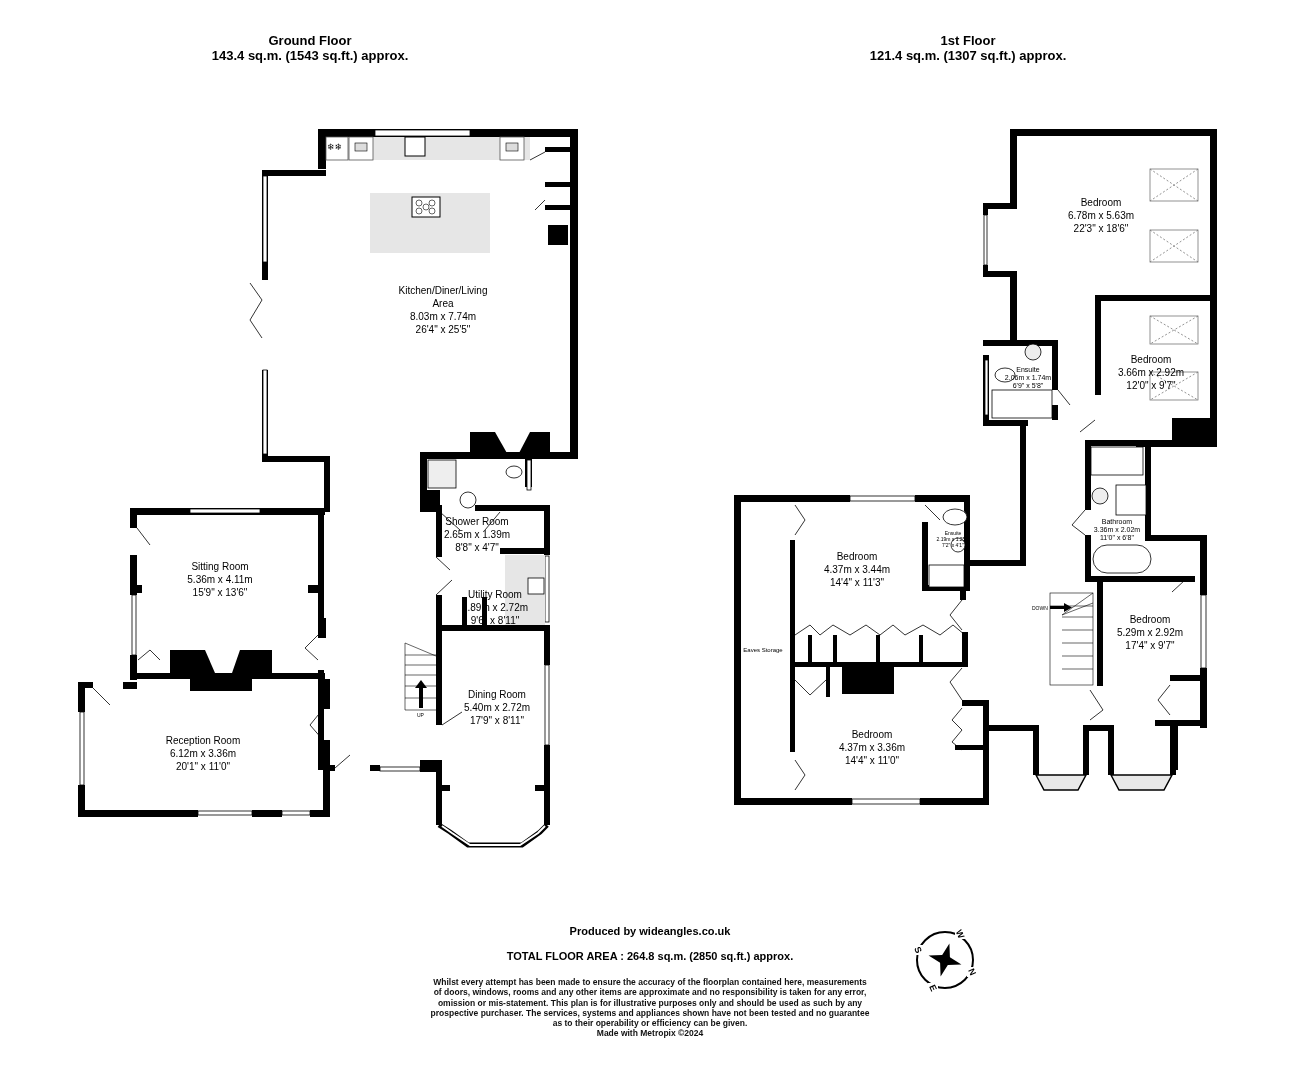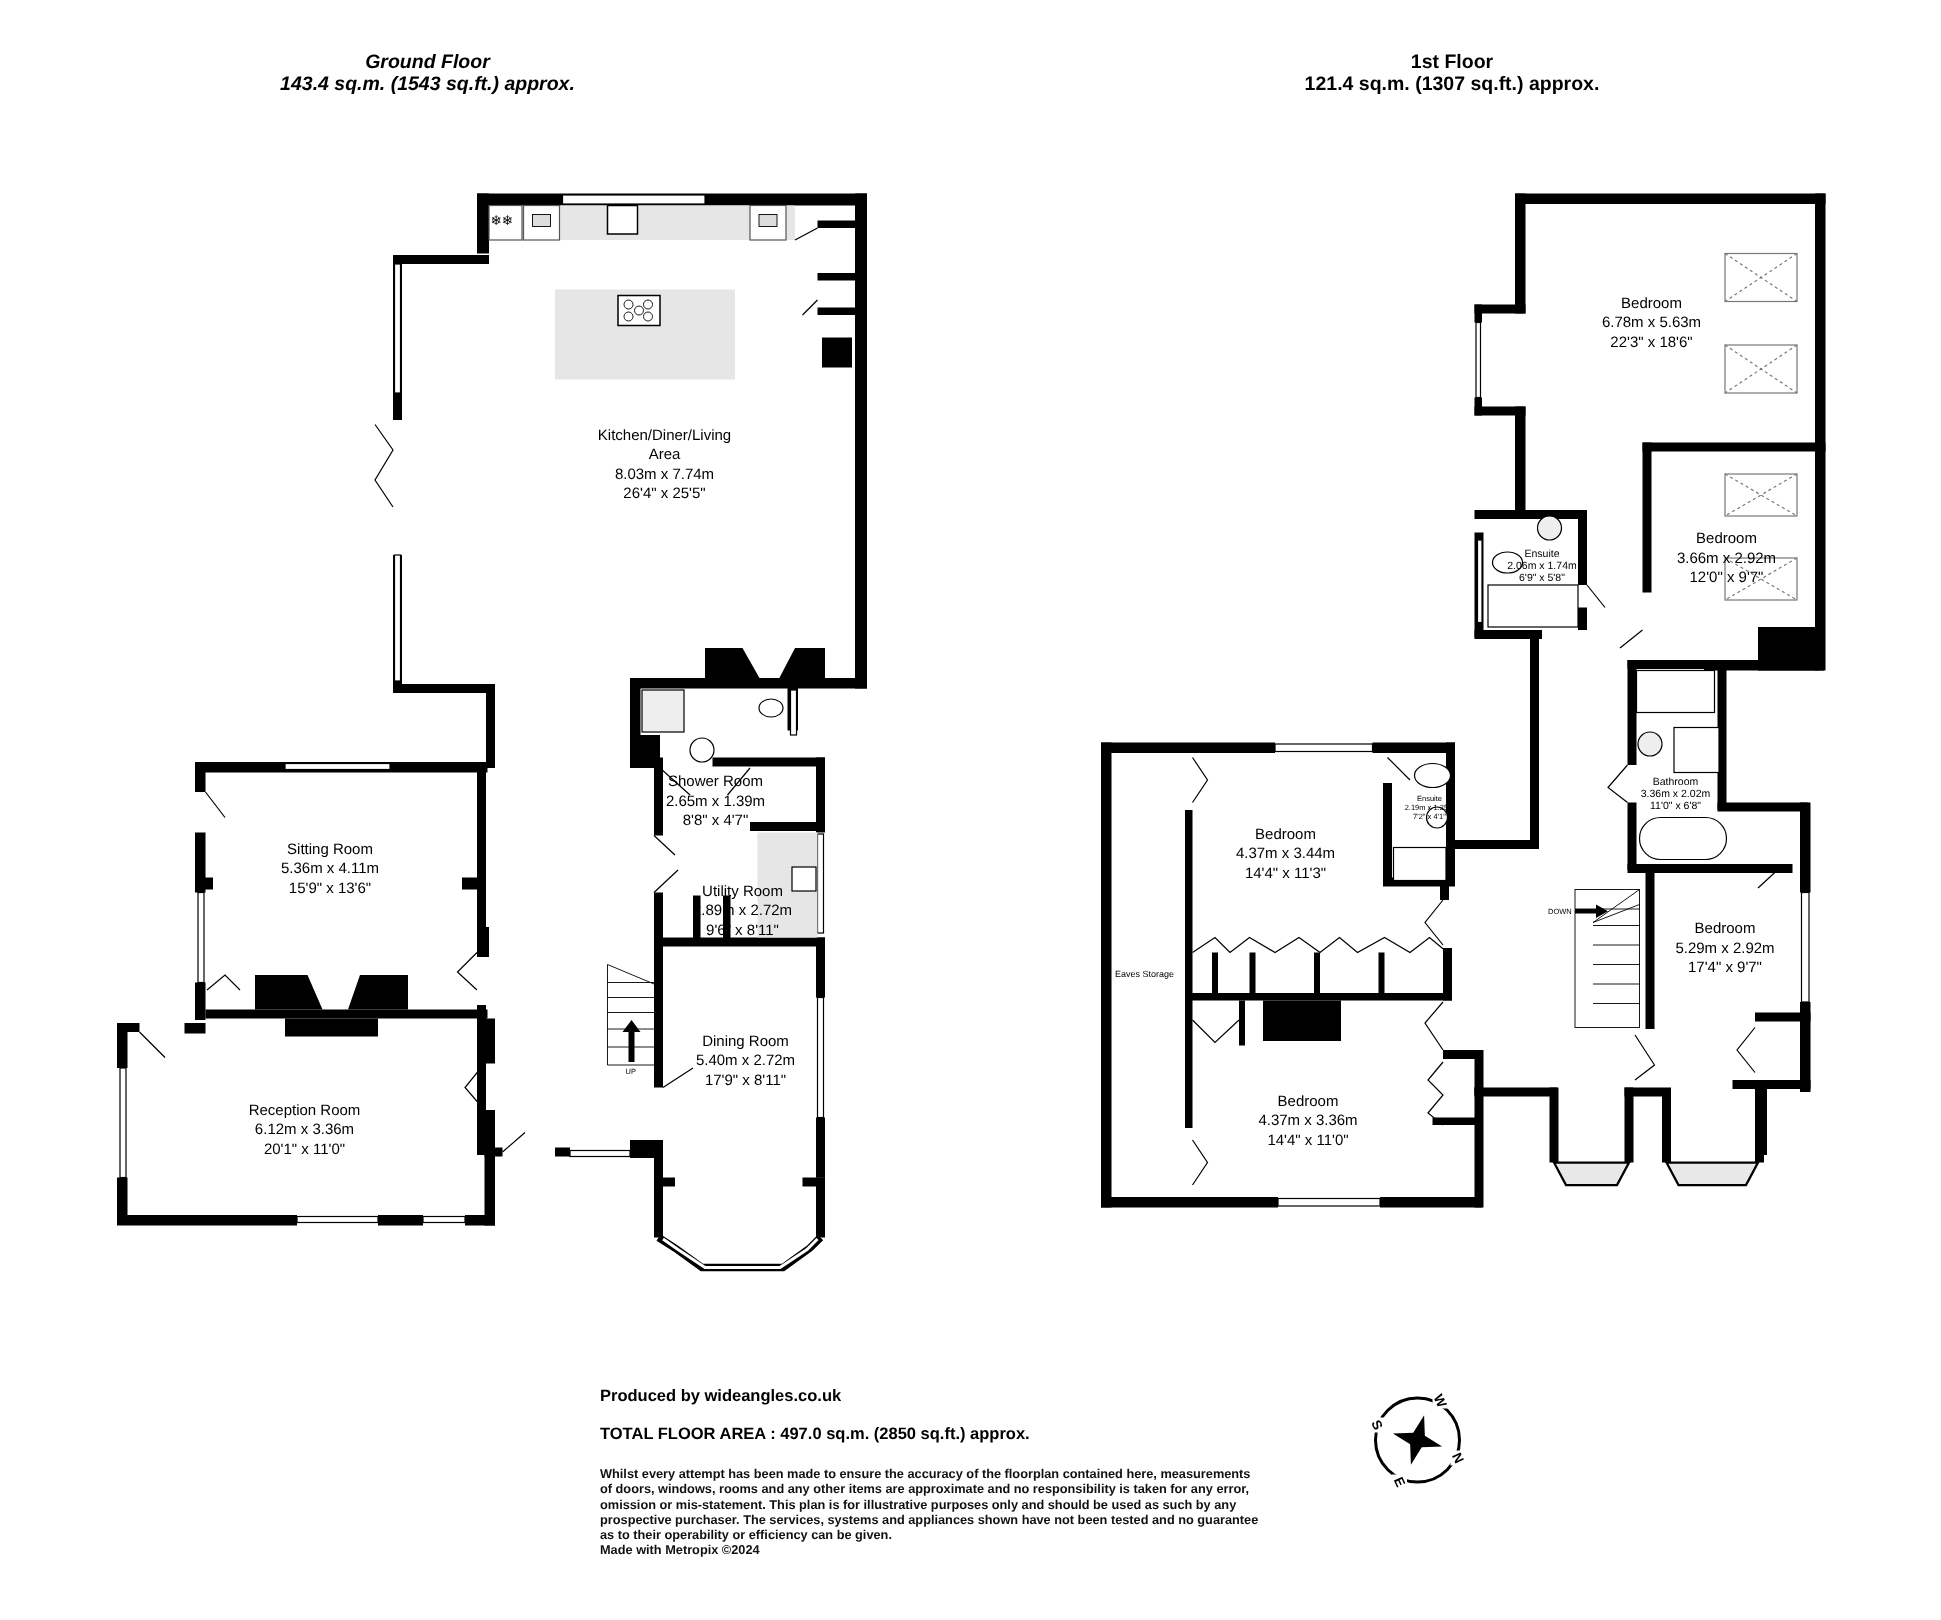--- a/index.html
+++ b/index.html
@@ -1,26 +1,26 @@
 <!DOCTYPE html>
 <html><head>
 <meta charset="utf-8">
 <style>
   html, body { margin: 0; padding: 0; background: #ffffff; }
   body { width: 1294px; height: 1080px; position: relative; overflow: hidden; font-family: "Liberation Sans", sans-serif; color: #000; }
   .floor-title { position: absolute; text-align: center; font-weight: bold; font-size: 13px; line-height: 15px; }
   .floor-title span { display: block; }
-  #gf-title { left: 135px; top: 33px; width: 300px; font-style: italic; }
+  #gf-title { left: 160px; top: 33px; width: 300px; }
   #ff-title { left: 818px; top: 33px; width: 300px; }
   svg.plan { position: absolute; left: 0; top: 0; }
   .room-label { position: absolute; text-align: center; font-size: 10px; line-height: 13px; transform: translateX(-50%); white-space: nowrap; }
   .room-label span { display: block; }
   .room-label.small { font-size: 7px; line-height: 8px; }
   .room-label.tiny { font-size: 5px; line-height: 6px; }
-  .footer { position: absolute; left: 400px; width: 500px; text-align: left; }
+  .footer { position: absolute; left: 400px; width: 500px; text-align: center; }
   #produced { top: 925px; font-weight: bold; font-size: 11px; }
   #total { top: 950px; font-weight: bold; font-size: 11px; }
   #disclaimer { top: 977px; font-size: 8.5px; line-height: 10.3px; color: #111; font-weight: bold; }
   #disclaimer span { display: block; }
   .stair-label { position: absolute; font-size: 5px; }
   #compass { position: absolute; left: 910px; top: 925px; width: 70px; height: 70px; }
 </style>
 </head>
 <body>
 
@@ -402,21 +402,21 @@
   <span>Bedroom</span>
   <span>4.37m  x 3.36m</span>
   <span>14'4"  x 11'0"</span>
 </div>
 <div class="room-label tiny" style="left:763px; top:647px; font-size:6px;">
   <span>Eaves Storage</span>
 </div>
 <div class="stair-label" style="left:1032px; top:605px;">DOWN</div>
 
 <div class="footer" id="produced">Produced by wideangles.co.uk</div>
-<div class="footer" id="total">TOTAL FLOOR AREA : 497.0 sq.m. (2850 sq.ft.) approx.</div>
+<div class="footer" id="total">TOTAL FLOOR AREA : 264.8 sq.m. (2850 sq.ft.) approx.</div>
 <div class="footer" id="disclaimer">
   <span>Whilst every attempt has been made to ensure the accuracy of the floorplan contained here, measurements</span>
   <span>of doors, windows, rooms and any other items are approximate and no responsibility is taken for any error,</span>
   <span>omission or mis-statement. This plan is for illustrative purposes only and should be used as such by any</span>
   <span>prospective purchaser. The services, systems and appliances shown have not been tested and no guarantee</span>
   <span>as to their operability or efficiency can be given.</span>
   <span>Made with Metropix ©2024</span>
 </div>
 
 <svg id="compass" viewBox="0 0 70 70">

